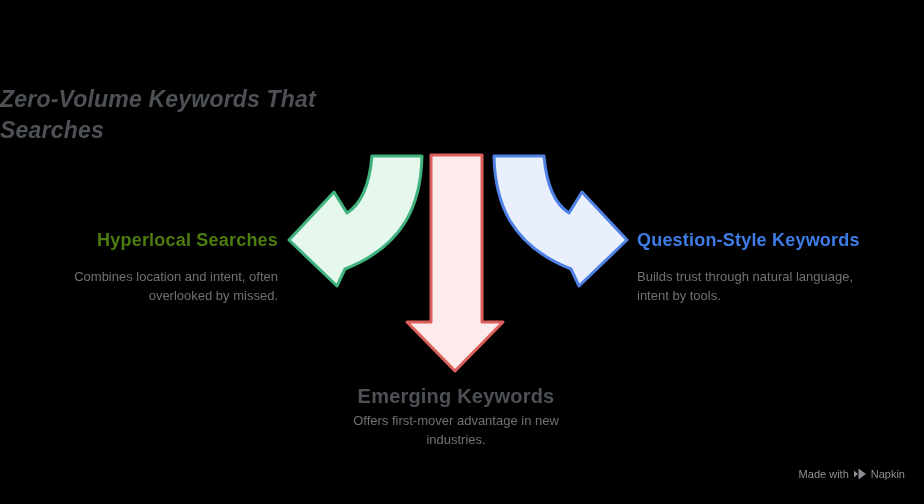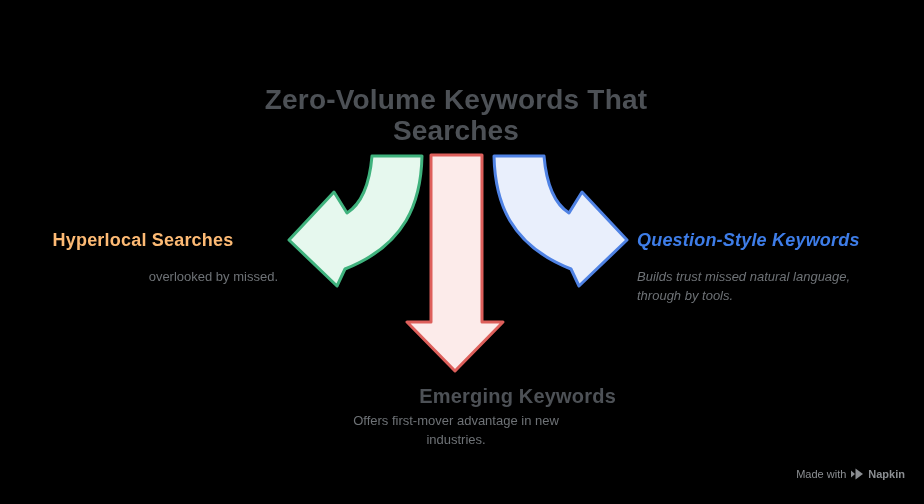--- a/index.html
+++ b/index.html
@@ -13,26 +13,26 @@
     width: 924px;
     height: 504px;
     background: #000000;
     overflow: hidden;
   }
   .title {
     position: absolute;
     top: 84px;
     left: 0;
     width: 912px;
-    text-align: center;
-    font-size: 28px;
+    font-size: 23px;
     line-height: 31px;
     font-weight: bold;
     color: #4d5156;
     letter-spacing: 0.2px;
+    font-style: italic;
   }
   .arrows {
     position: absolute;
     top: 0;
     left: 0;
     width: 924px;
     height: 504px;
   }
   .branch { position: absolute; }
   .branch .heading {
@@ -46,84 +46,83 @@
     font-size: 13px;
     line-height: 19px;
     color: #6e7276;
   }
   .branch-left {
     top: 230px;
     right: 646px;
     width: 270px;
     text-align: right;
   }
-  .branch-left .heading { color: #fdba74; text-align: center; }
+  .branch-left .heading { color: #4d7c0f; }
   .branch-right {
     top: 230px;
     left: 637px;
     width: 280px;
     text-align: left;
-    font-style: italic;
   }
   .branch-right .heading { color: #3e7de8; }
   .branch-bottom {
     top: 385px;
     left: 296px;
     width: 320px;
     text-align: center;
   }
   .branch-bottom .heading {
     color: #4d5156;
     font-size: 20px;
     line-height: 22px;
-    text-align: right;
   }
   .branch-bottom .desc { margin-top: 4px; }
   .watermark {
     position: absolute;
     top: 468px;
     right: 19px;
     display: flex;
     align-items: center;
     gap: 5px;
     font-size: 11px;
     color: #8b8e92;
     cursor: pointer;
     margin-left: 40px;
   }
-  .watermark .brand { font-weight: bold; }
+  .watermark .brand { font-weight: normal; }
 </style>
 </head>
 <body>
 
 <div class="canvas">
 
   <div class="title">
     <div>Zero-Volume Keywords That</div>
     <div>Searches</div>
   </div>
 
   <svg class="arrows" viewBox="0 0 924 504" aria-hidden="true">
     <path stroke-width="3" stroke-linejoin="round" d="M 372 156 L 422 156 C 421 202 406 245 345 269 L 337 286 L 289 240 L 334 192 L 347 213 C 358 206 369 191 372 156 Z" fill="#e6f8ee" stroke="#3fb27d"></path>
     <path stroke-width="3" stroke-linejoin="round" d="M 431 155 L 482 155 L 482 322 L 503 322 L 455 371 L 407 322 L 431 322 Z" fill="#fcebea" stroke="#dd5f5b"></path>
     <path stroke-width="3" stroke-linejoin="round" d="M 544 156 L 494 156 C 495 202 510 245 571 269 L 579 286 L 627 240 L 582 192 L 569 213 C 558 206 547 191 544 156 Z" fill="#e9effc" stroke="#4f82e4"></path>
   </svg>
 
   <div class="branch branch-left">
     <div class="heading">Hyperlocal Searches</div>
     <div class="desc">
+      <div>Combines location and intent, often</div>
       <div>overlooked by missed.</div>
     </div>
   </div>
 
   <div class="branch branch-right">
     <div class="heading">Question-Style Keywords</div>
     <div class="desc">
-      <div>Builds trust missed natural language,</div>
-      <div>through by tools.</div>
+      <div>Builds trust through natural language,</div>
+      <div>intent by tools.</div>
     </div>
   </div>
 
   <div class="branch branch-bottom">
     <div class="heading">Emerging Keywords</div>
     <div class="desc">
       <div>Offers first-mover advantage in new</div>
       <div>industries.</div>
     </div>
   </div>

